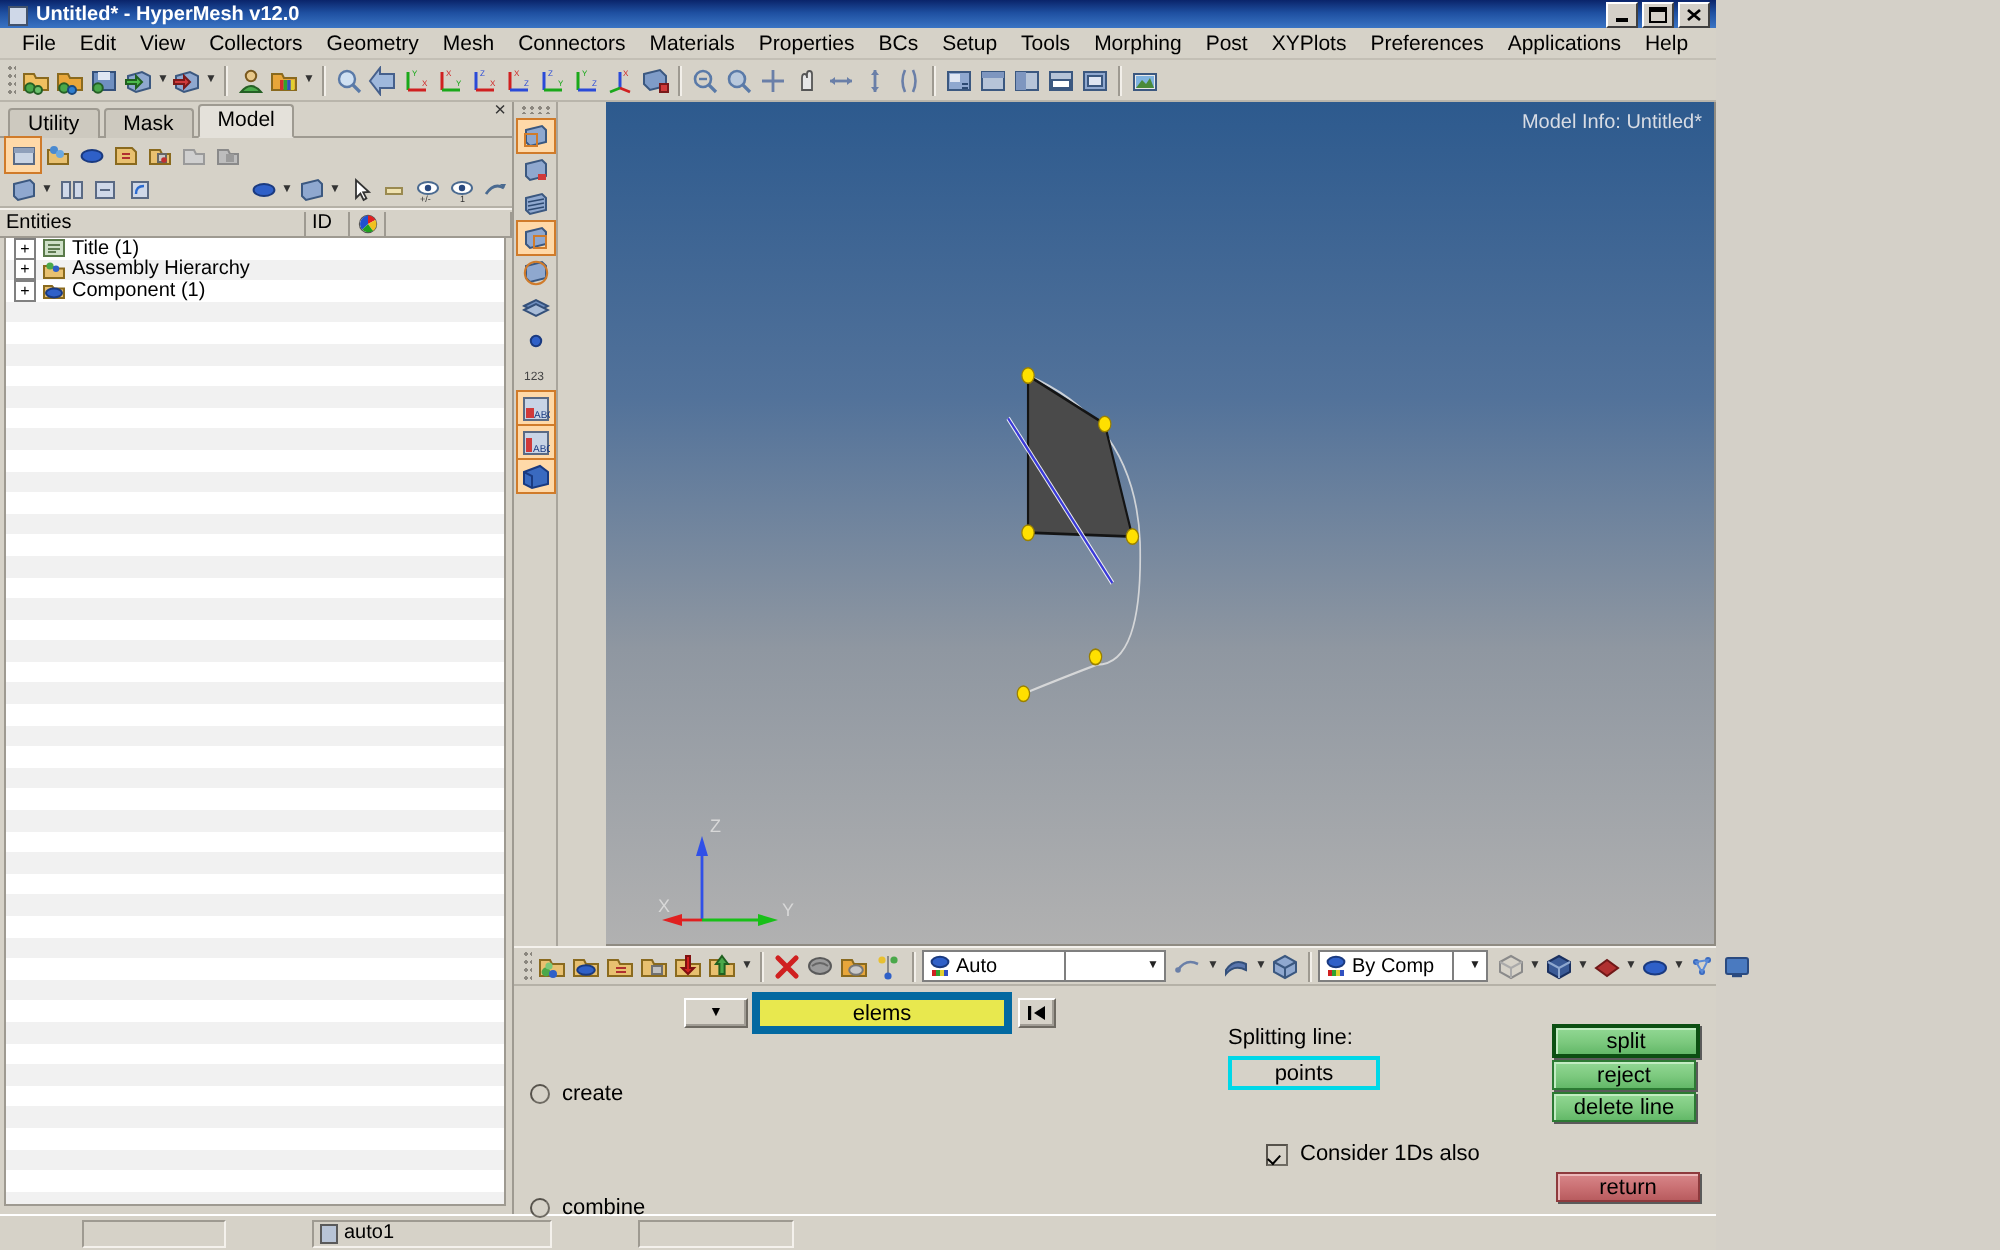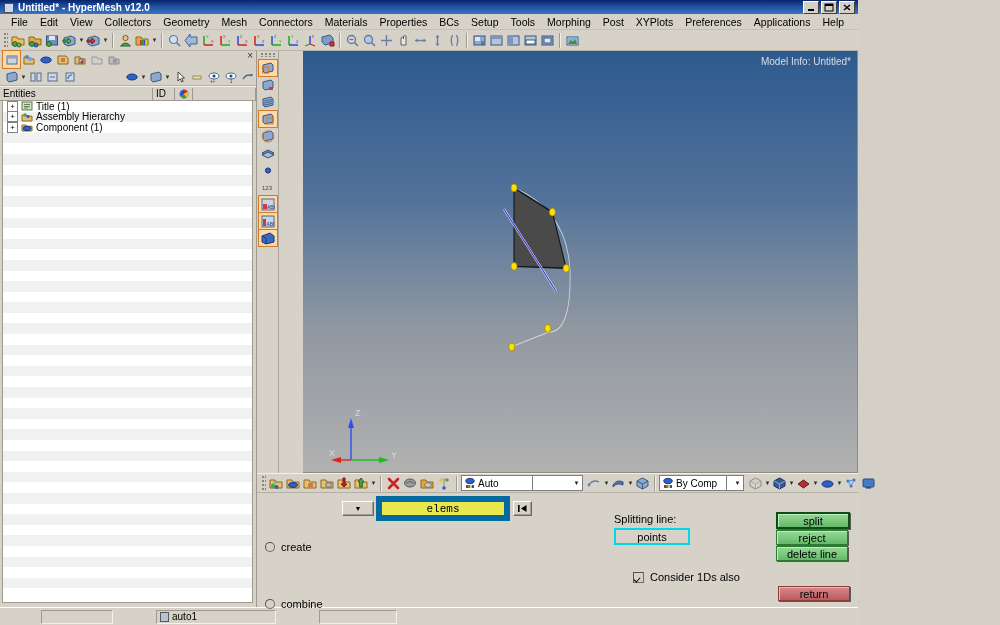--- a/index.html
+++ b/index.html
@@ -299,25 +299,24 @@
     background: #d6d2c8;
     border: 1px solid #fff;
     border-right-color: #6e6a62; border-bottom-color: #6e6a62;
     box-shadow: inset -1px -1px 0 #a09c94;
     display: flex; align-items: center; justify-content: center;
     font-size: 7px;
   }
   .selfield {
     width: 122px; height: 13px;
     background: #e8e84e;
-    border: 6px solid #0369a1;
+    border: 4px solid #0369a1;
     margin-left: 2px;
     display: flex; align-items: center; justify-content: center;
     font-size: 11px;
-    font-family: Liberation Mono, monospace;
   }
   .selrewind {
     width: 17px; height: 13px;
     background: #d6d2c8;
     border: 1px solid #fff;
     border-right-color: #6e6a62; border-bottom-color: #6e6a62;
     box-shadow: inset -1px -1px 0 #a09c94;
     display: flex; align-items: center; justify-content: center;
     margin-left: 3px;
     font-size: 8px;
@@ -677,20 +676,25 @@
         <path d="M3 11 L6 7 L8 9 L10 6 L12 11 Z" fill="#4a8a3a"></path>
       </svg>
     </div>
   </div>
 
   <div class="body">
 
     <div class="browser">
       <div class="browser-close">×</div>
 
+      <div class="tabstrip">
+        <div class="tab">Utility</div>
+        <div class="tab">Mask</div>
+        <div class="tab active">Model</div>
+      </div>
 
       <div class="btoolbar">
         <div class="tbtn sel" style="background:#ffd9a8;outline:1px solid #d07b2a;">
           <svg width="14" height="14" viewBox="0 0 14 14">
               <rect x="2" y="3" width="10" height="8" fill="#c9d4e4" stroke="#5a6a84"></rect>
               <rect x="2" y="3" width="10" height="2.5" fill="#8fa0bb"></rect>
             </svg>
         </div>
         <div class="tbtn">
           <svg width="14" height="14" viewBox="0 0 14 14">

